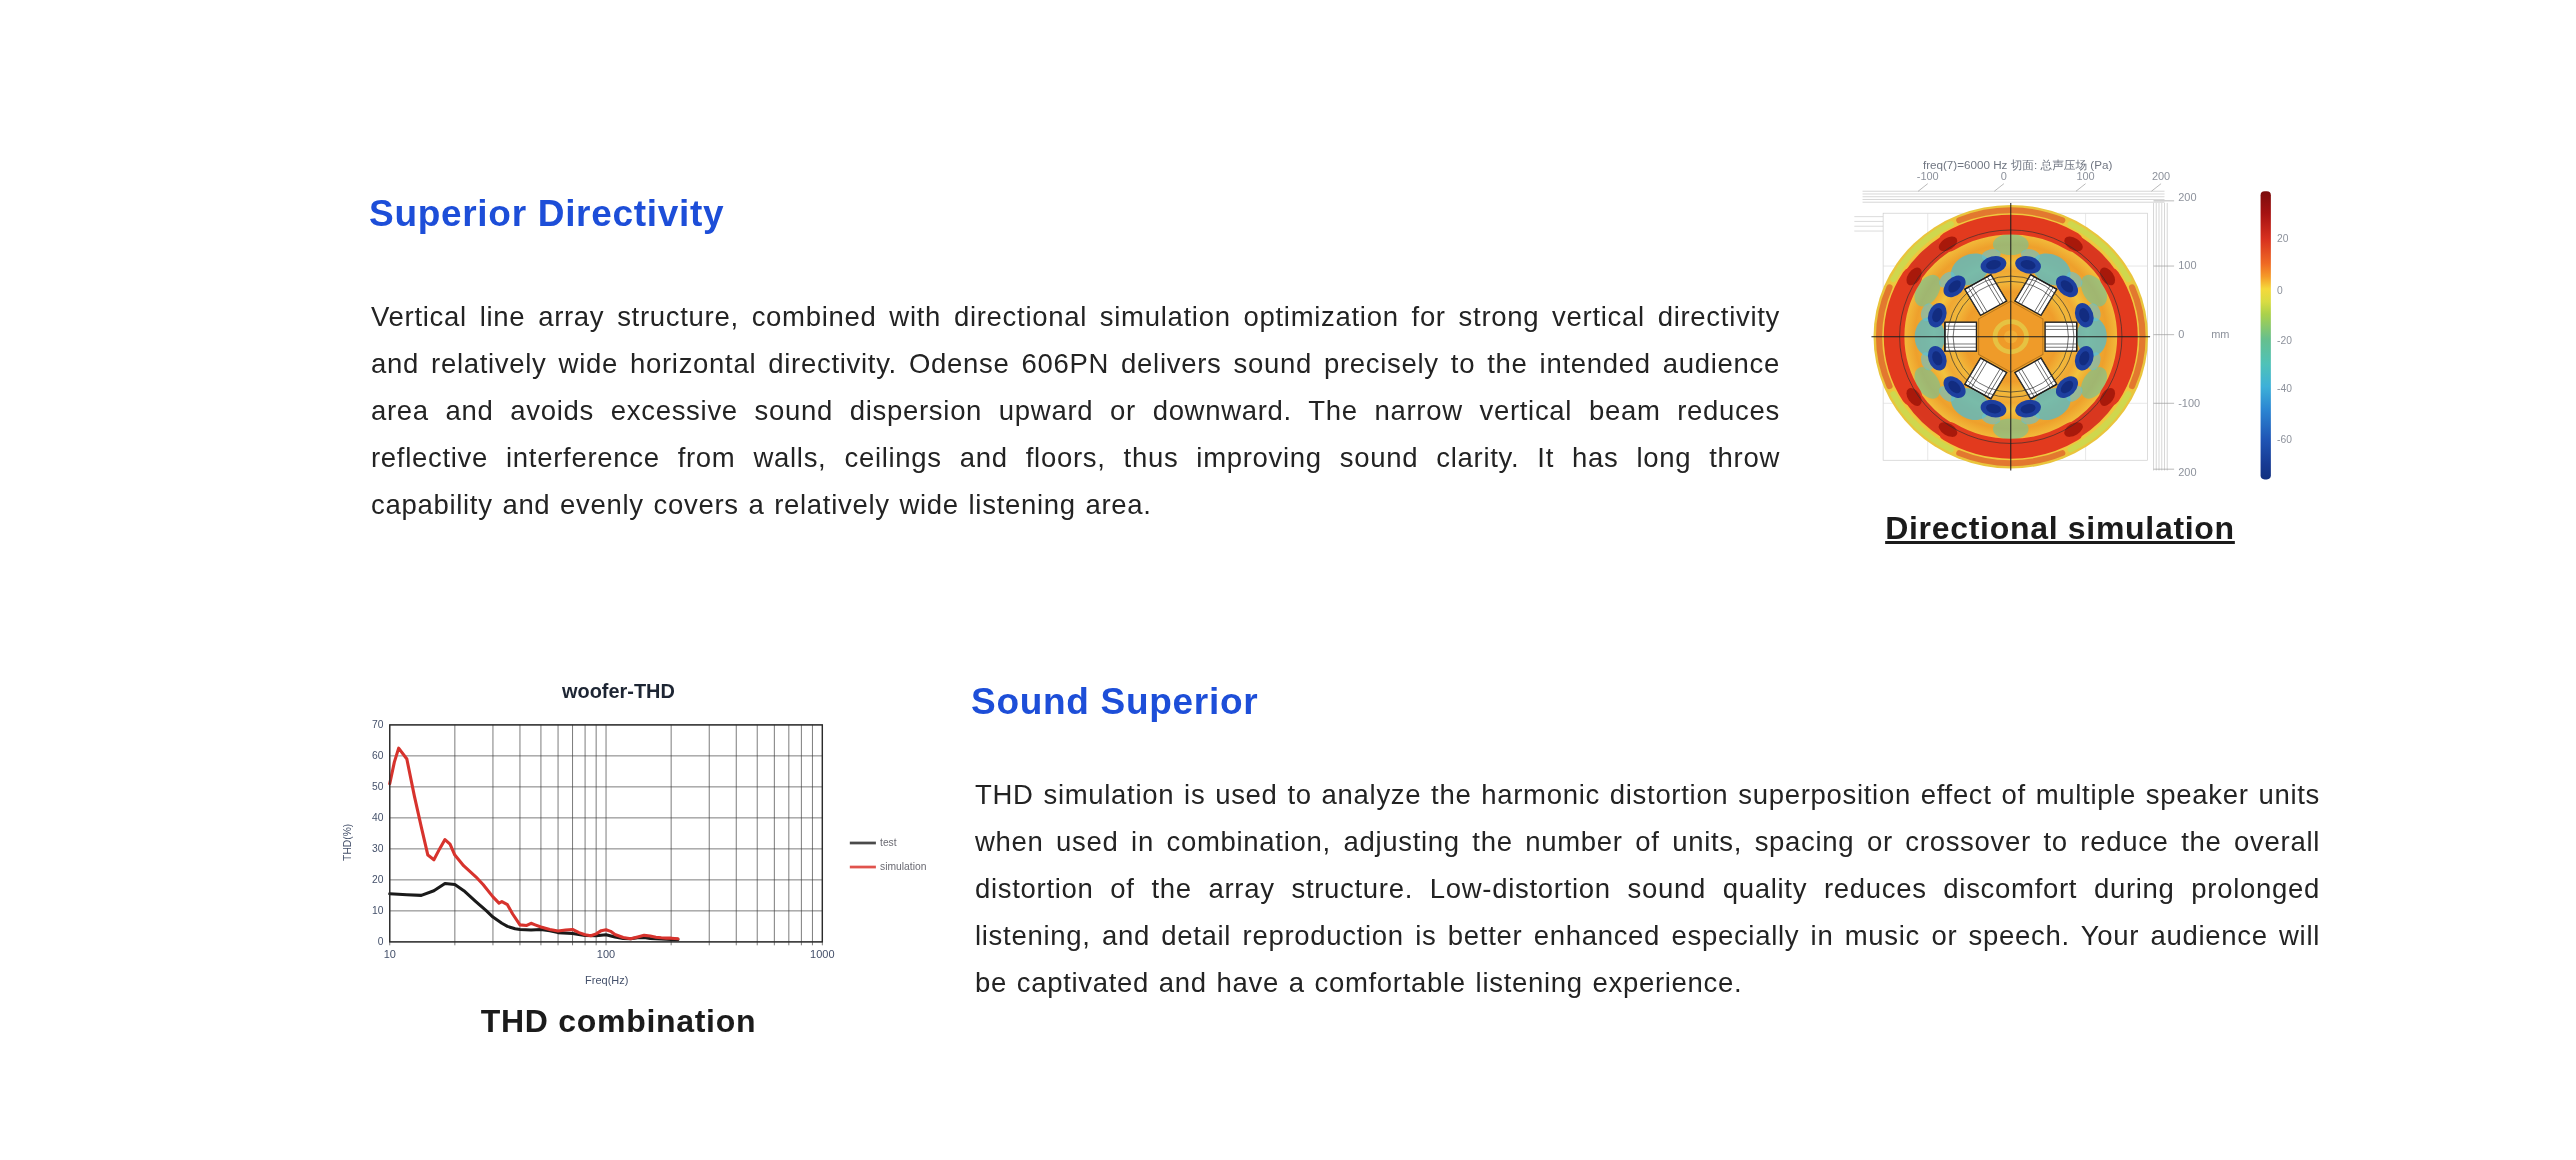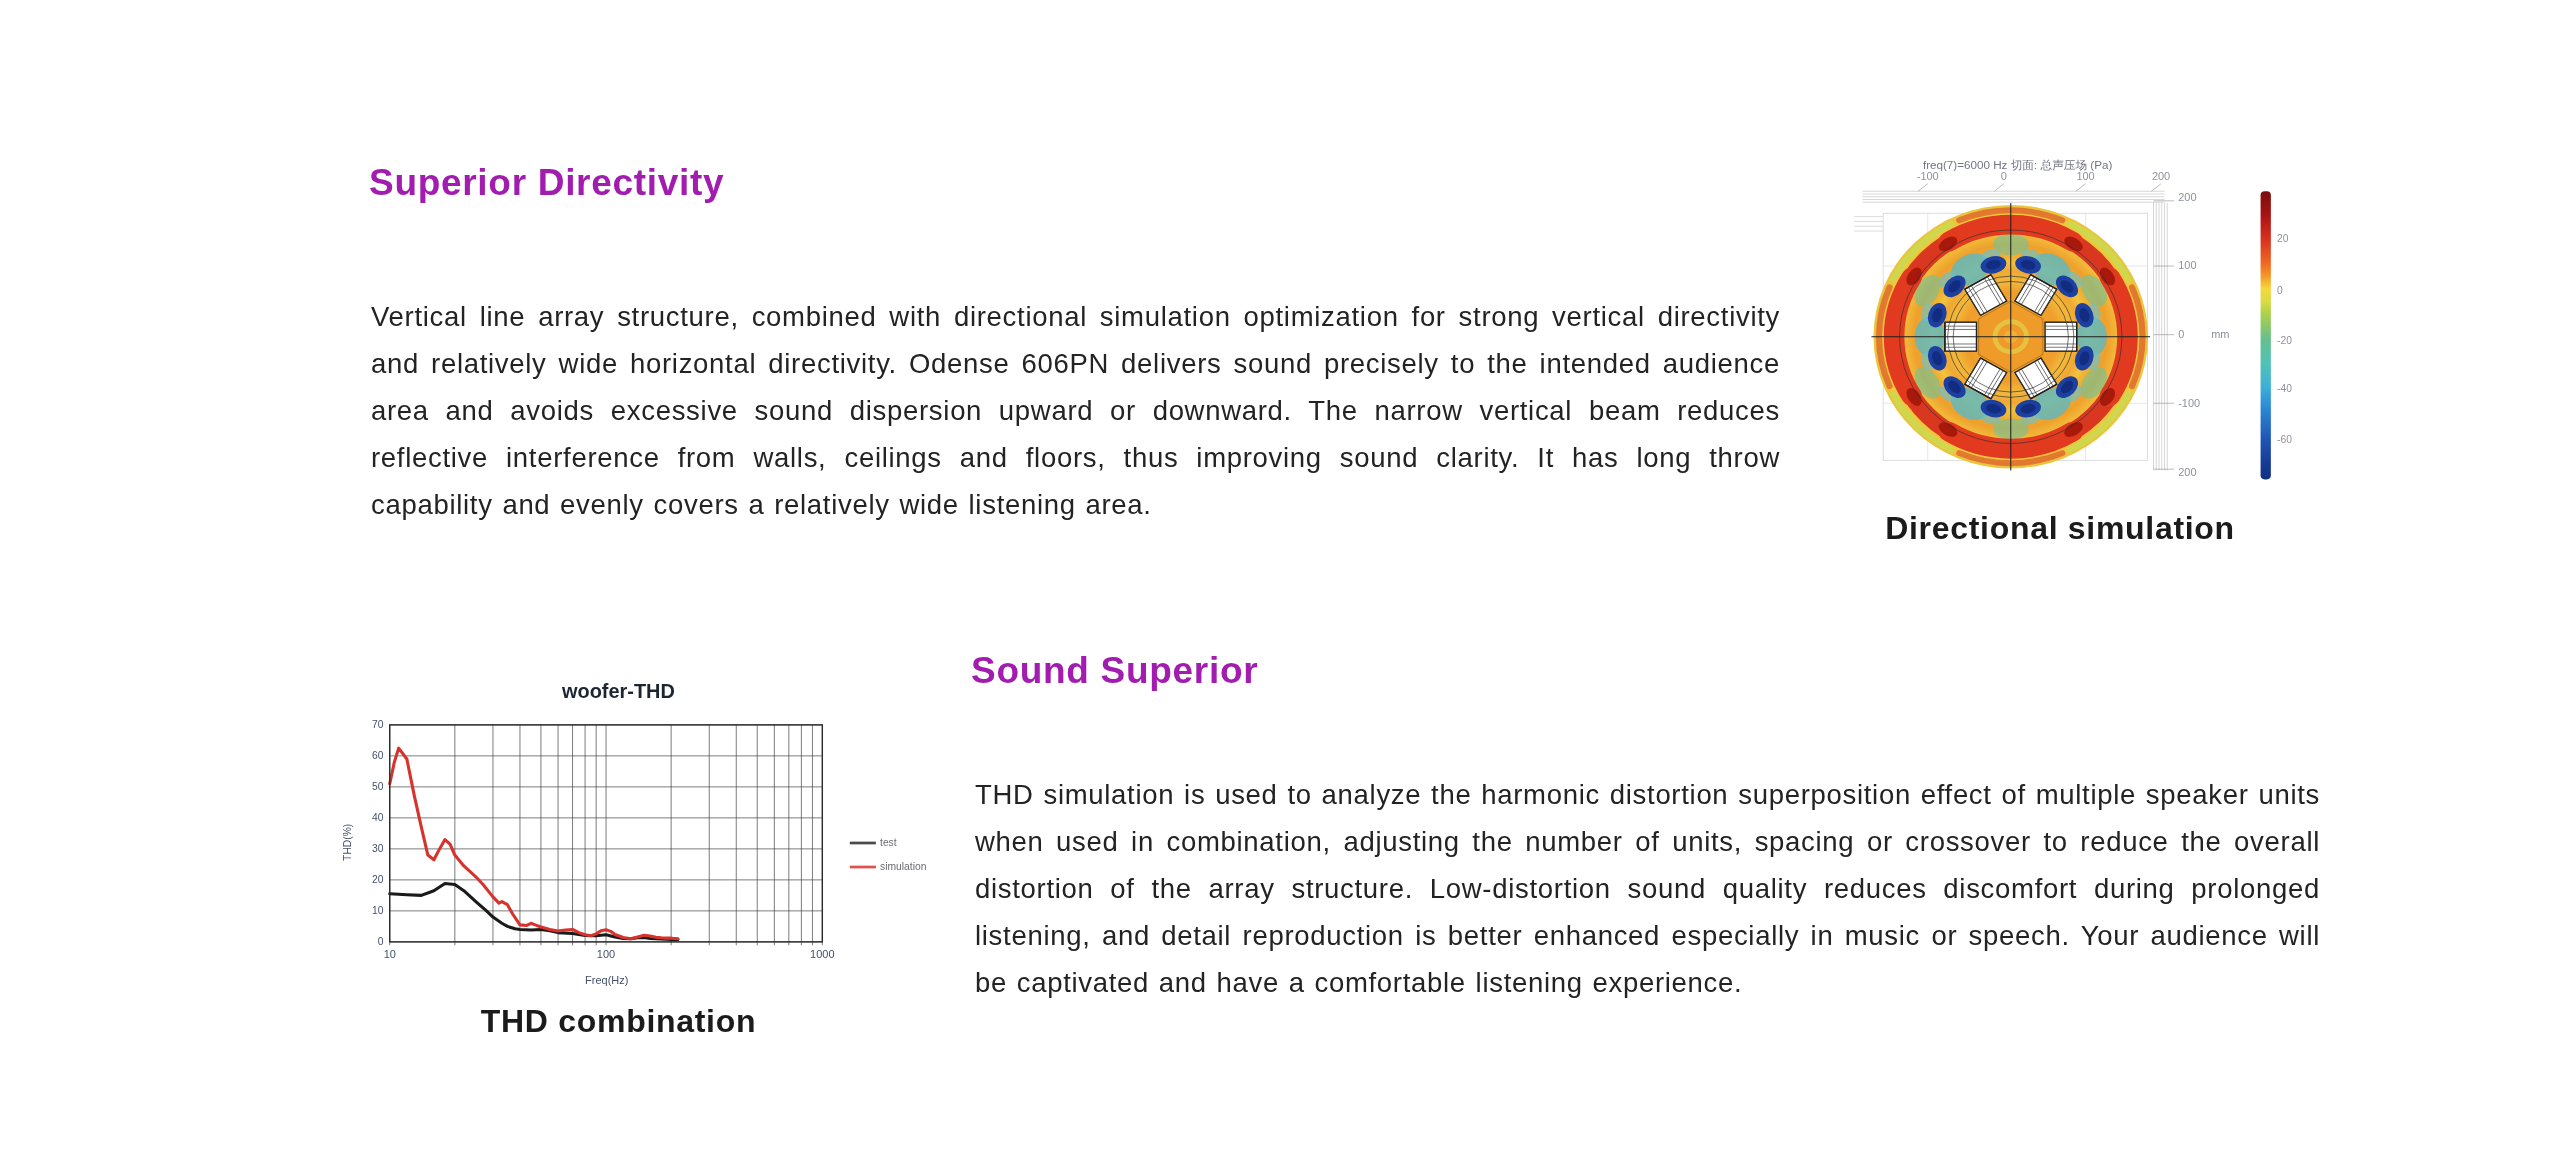--- a/index.html
+++ b/index.html
@@ -2,22 +2,23 @@
 <html style="font-size:11px"><head>
 <meta charset="utf-8">
 <style>
   html,body{margin:0;padding:0;}
   body{
     width:2576px;height:1161px;position:relative;background:#ffffff;
     font-family:"Liberation Sans", sans-serif;overflow:hidden;
   }
   .abs{position:absolute;}
   .heading{
-    font-size:37px;font-weight:700;color:#a21caf;letter-spacing:0.7px;
+    font-size:37px;font-weight:700;color:#1d4ed8;letter-spacing:0.7px;
     white-space:nowrap;
+    margin-top:31px;
   }
   .body-text{
     font-size:27.5px;line-height:47px;color:#232323;text-align:justify;
     letter-spacing:0.7px;word-spacing:1.4px;margin-top:16px;
   }
   .fig-caption{
     font-size:32px;font-weight:700;color:#1b1b1b;text-align:center;letter-spacing:0.7px;
   }
   svg text{font-family:"Liberation Sans", sans-serif;}
 </style>
@@ -262,21 +263,21 @@
   <rect x="592" y="63" width="15" height="420" rx="6" fill="url(#cbarGrad)"></rect>
   <g fill="#8d929c" font-size="15" text-anchor="start">
     <text x="616" y="137">20</text>
     <text x="616" y="213">0</text>
     <text x="616" y="285">-20</text>
     <text x="616" y="355">-40</text>
     <text x="616" y="430">-60</text>
   </g>
 </svg>
 
-<div class="abs fig-caption" style="left:1854px;top:510px;width:412px;">Directional simulation</div>
+<div class="abs fig-caption" style="left:1854px;top:510px;width:412px;text-decoration:underline;">Directional simulation</div>
 
 <div class="abs heading" style="left:971px;top:650px;">Sound Superior</div>
 
 <div class="abs body-text" style="left:975px;top:755px;width:1345px;">THD simulation is used to analyze the harmonic distortion superposition effect of multiple speaker units when used in combination, adjusting the number of units, spacing or crossover to reduce the overall distortion of the array structure.  Low-distortion sound quality reduces discomfort during prolonged listening, and detail reproduction is better enhanced especially in music or speech. Your audience will be captivated and have a comfortable listening experience.</div>
 
 <svg id="thd-plot" class="abs" style="left:330px;top:676px;" width="618" height="323" viewBox="0 0 900 470">
   <text x="420" y="32" text-anchor="middle" font-size="29" font-weight="bold" fill="#1d2533">woofer-THD</text>
   <g id="thd-grid">
       <line x1="87" y1="387" x2="717" y2="387" stroke="#3f3f3f" stroke-width="1"></line>
       <line x1="87" y1="341.85714285714283" x2="717" y2="341.85714285714283" stroke="#3f3f3f" stroke-width="1"></line>

